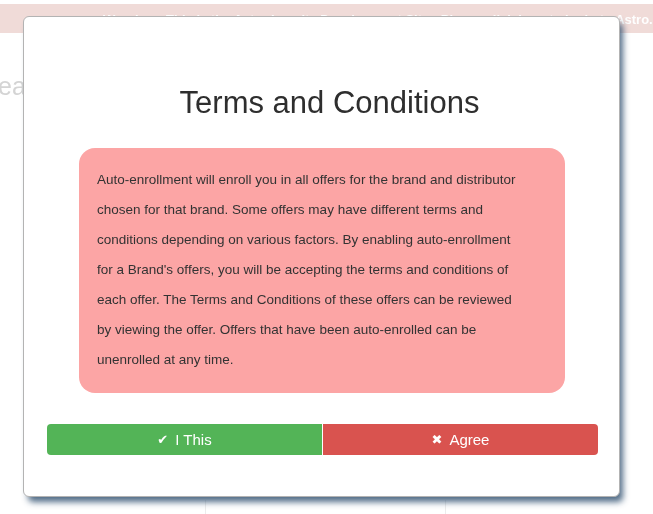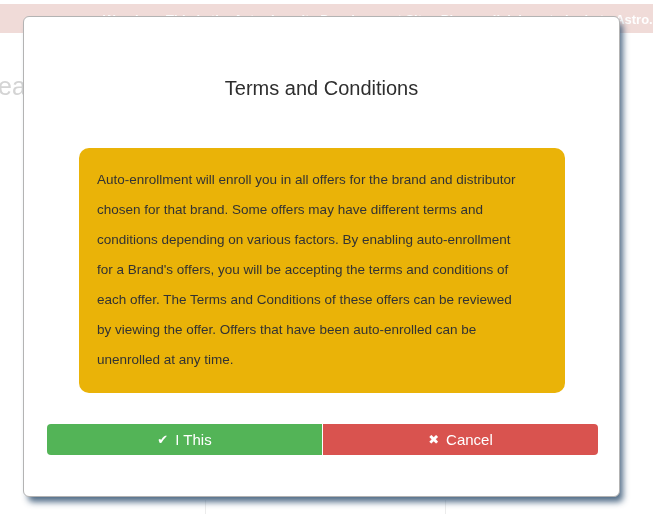--- a/index.html
+++ b/index.html
@@ -62,32 +62,32 @@
     border: 1px solid #b3b3b3;
     border-radius: 6px;
     box-shadow: 4px 6px 6px -1px rgba(52, 84, 115, 0.85);
     box-sizing: border-box;
     z-index: 10;
   }
   .modal-title {
     position: absolute;
     top: 60px; left: 0;
     width: 100%;
-    margin: 0;
+    margin: 8px;
     text-align: center;
-    font-size: 20px;
+    font-size: 31px;
     font-weight: normal;
     color: #2e2e2e;
   }
   .terms-box {
     position: absolute;
     left: 55px; top: 131px;
     width: 486px; height: 245px;
-    background: #eab308;
-    border-radius: 10px;
+    background: #fca5a5;
+    border-radius: 16px;
     box-sizing: border-box;
     padding: 17px 18px;
     overflow: hidden;
   }
   .terms-text {
     margin: 0;
     font-size: 13.5px;
     line-height: 30px;
     color: #333333;
     white-space: pre;
@@ -153,18 +153,18 @@
 unenrolled at any time.</p>
     </div>
 
     <div class="btn-row">
       <button class="btn btn-agree">
         <span class="btn-icon">✔</span>
         <span>I This</span>
       </button>
       <button class="btn btn-cancel">
         <span class="btn-icon">✖</span>
-        <span>Cancel</span>
+        <span>Agree</span>
       </button>
     </div>
 
   </div>
 </div>
 
 </body></html>

